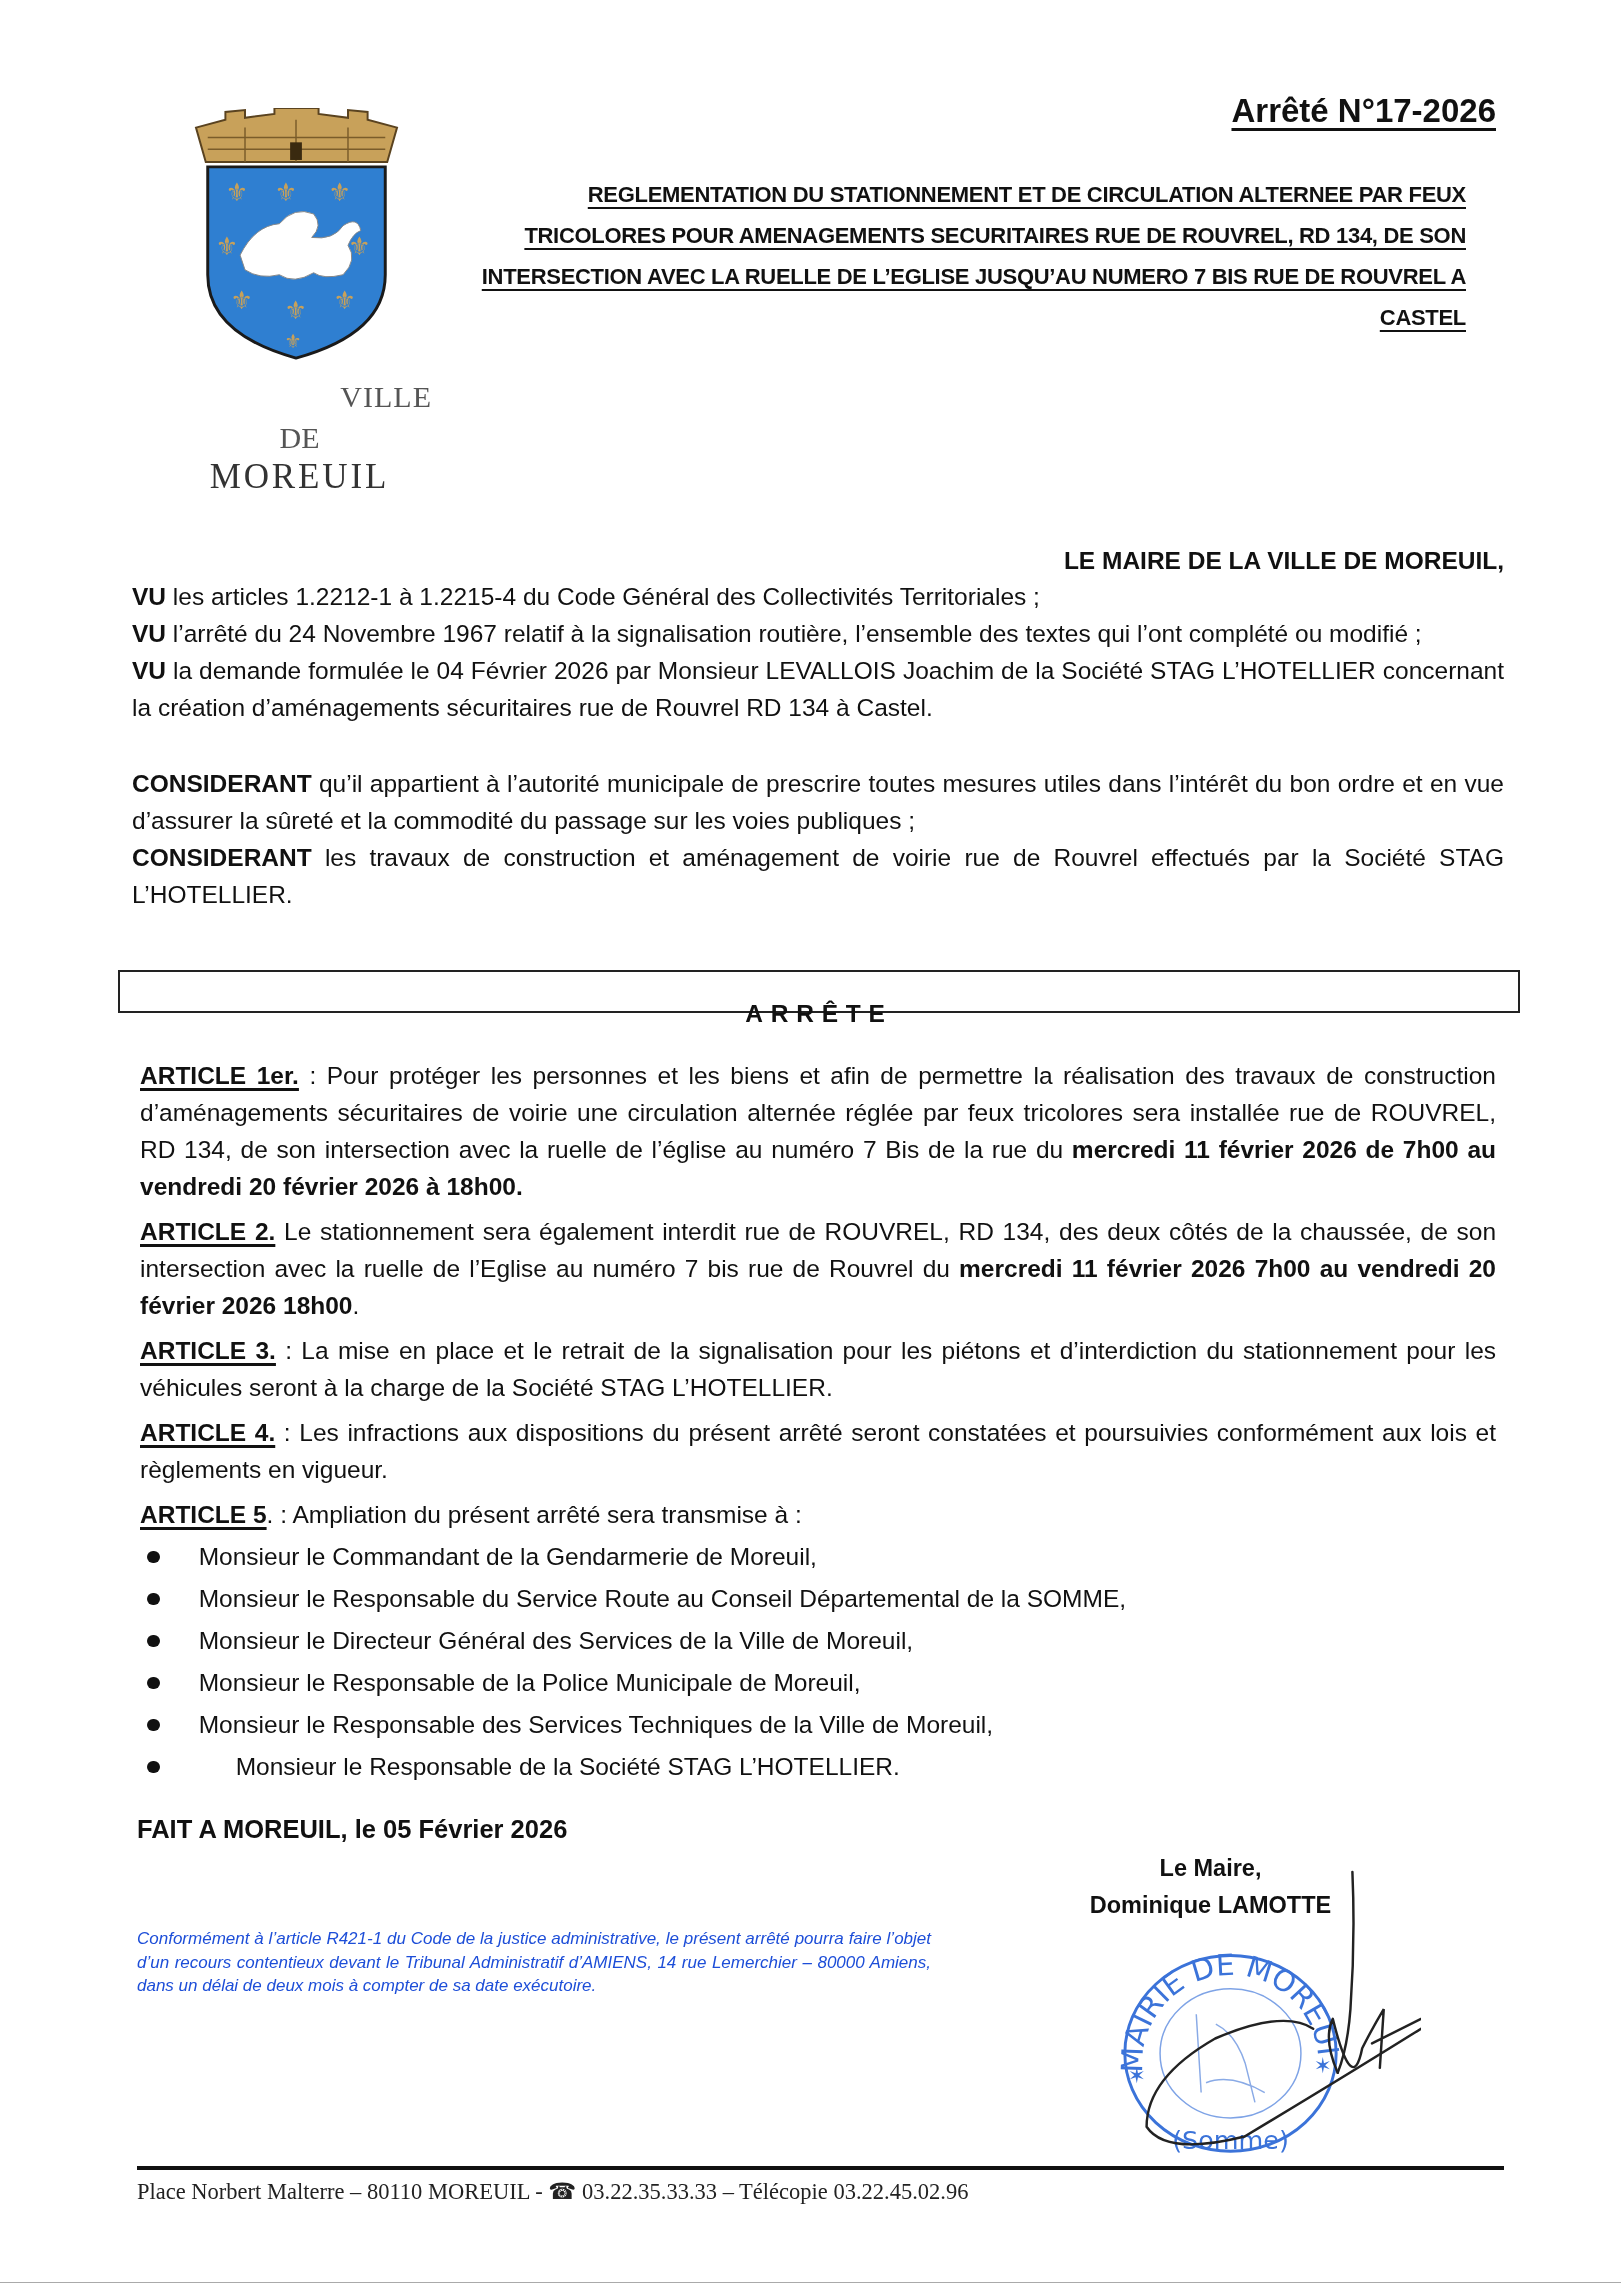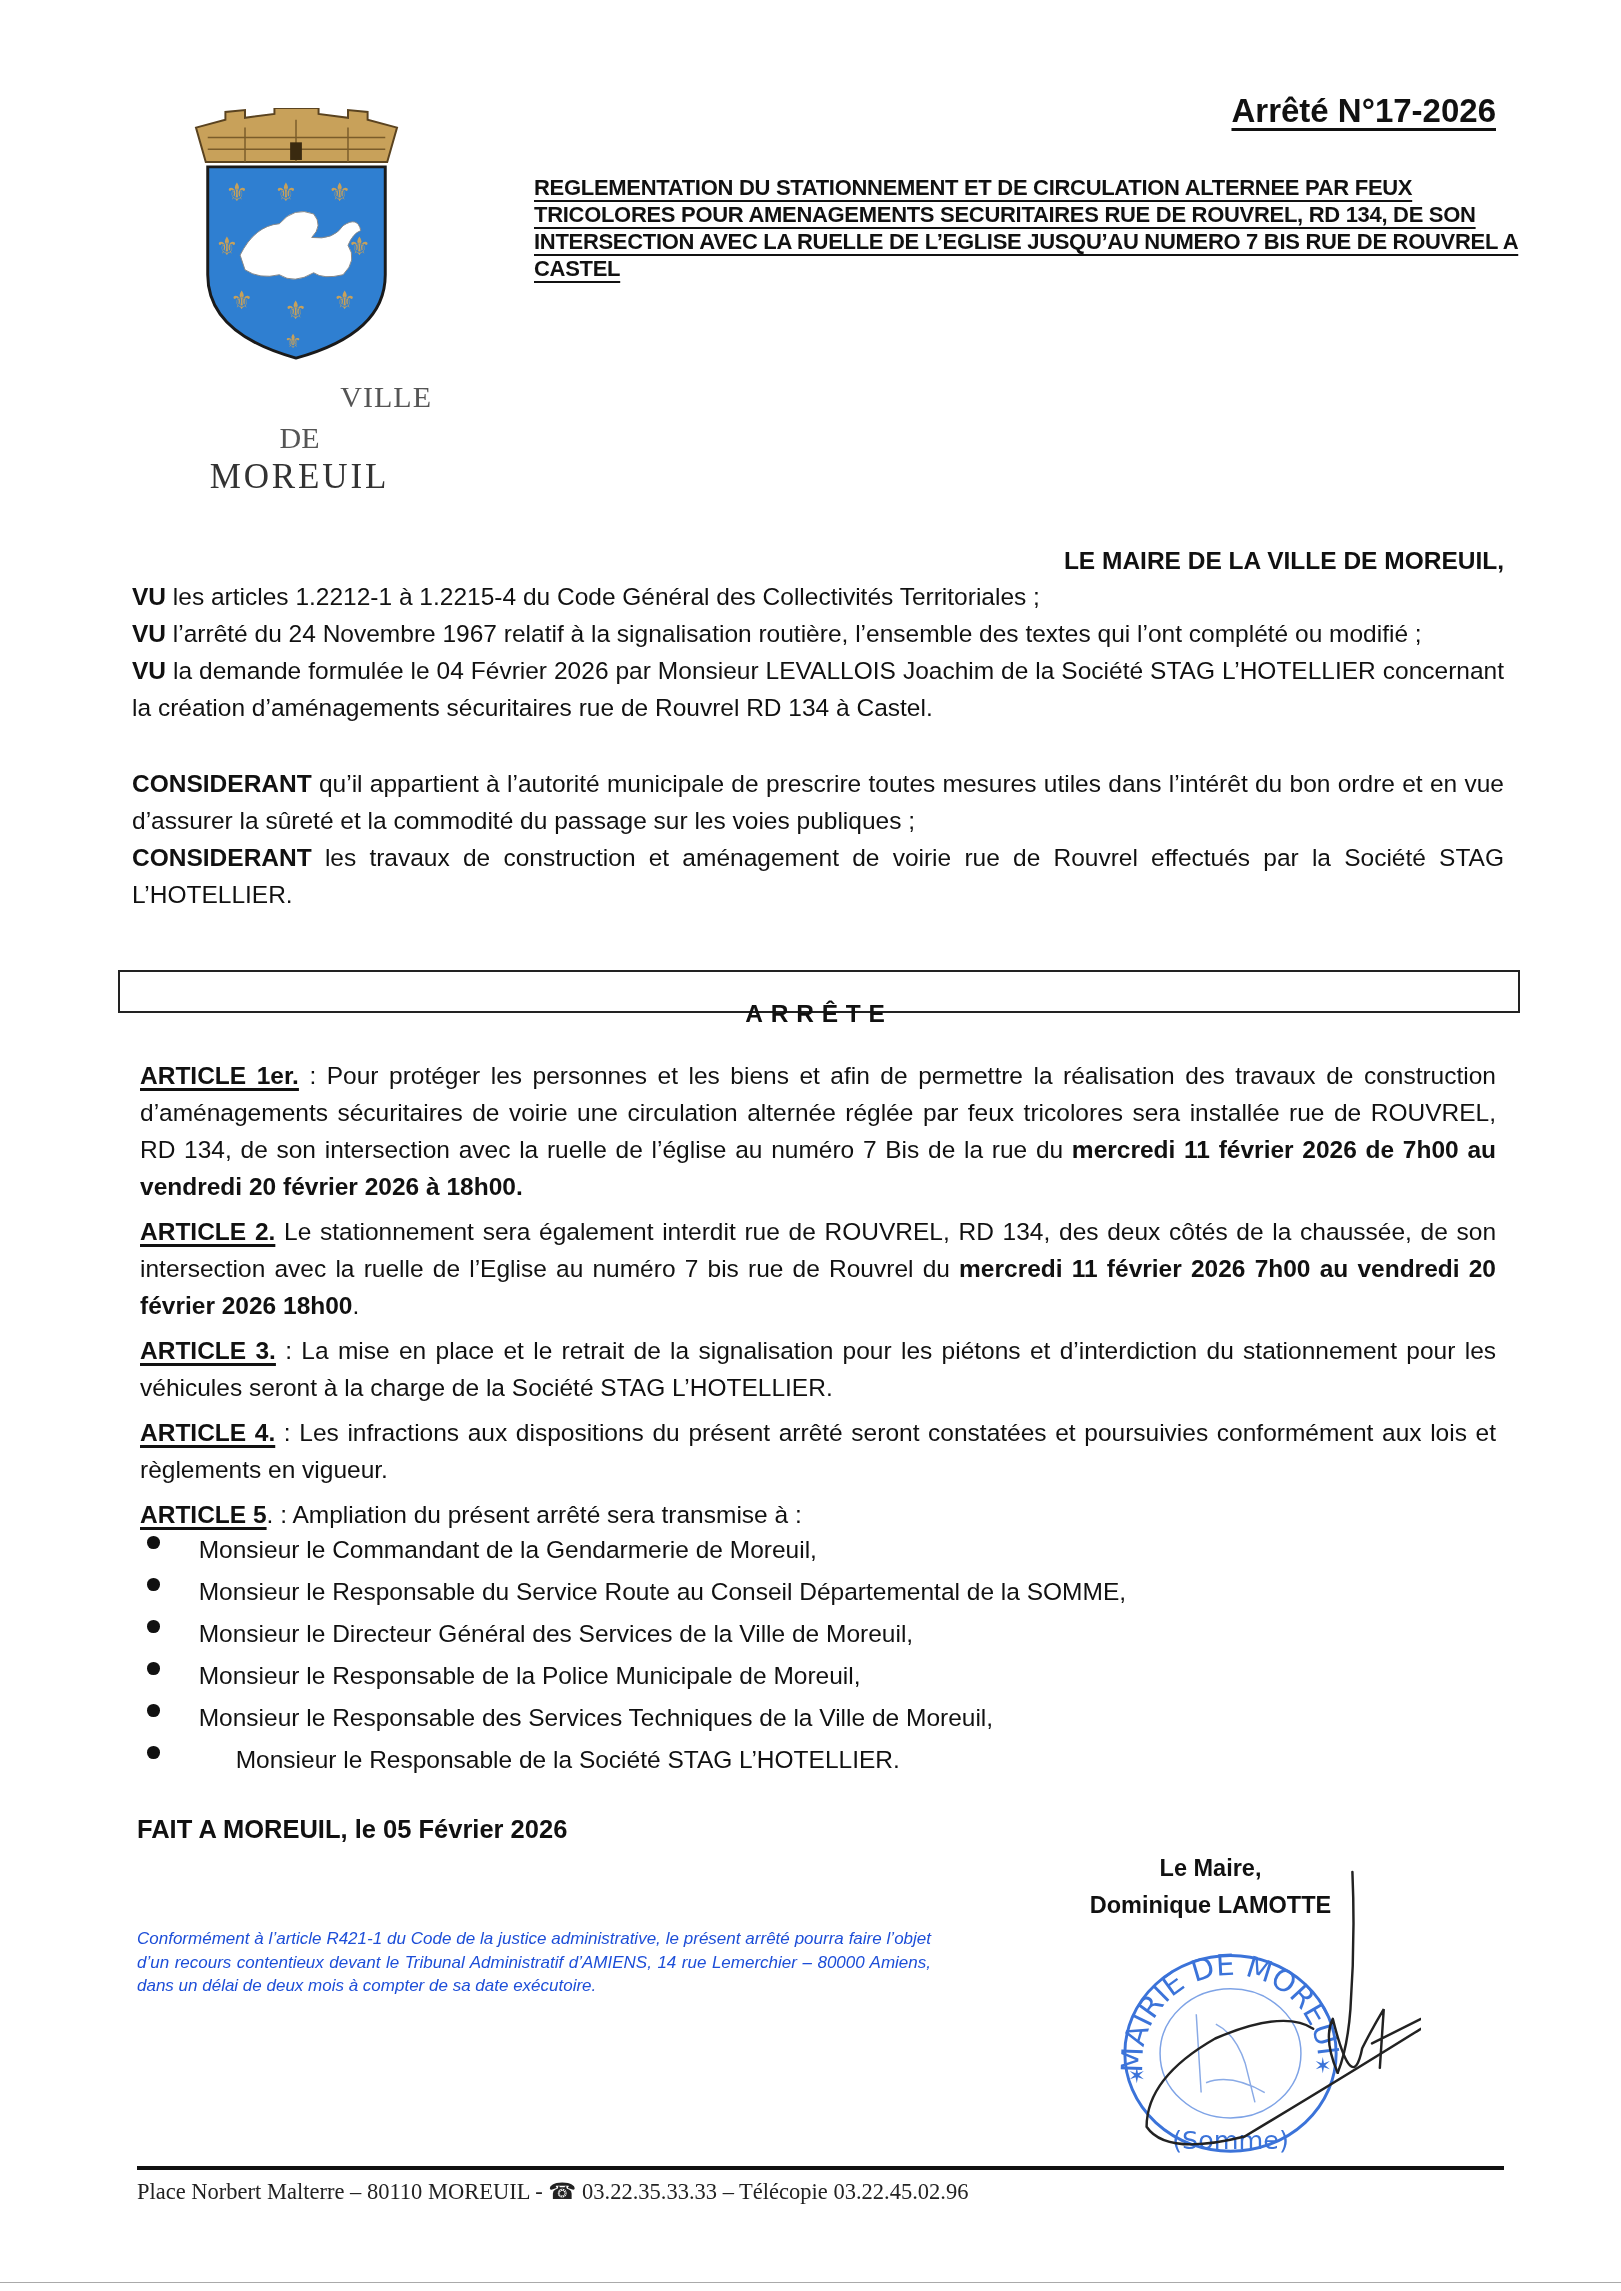--- a/index.html
+++ b/index.html
@@ -15,22 +15,22 @@
   #ville-1 { top: 380px; font-size: 30px; letter-spacing: 1px; text-align: right; }
   #ville-2 { top: 421px; font-size: 30px; }
   #ville-3 { top: 457px; font-size: 35px; color: #333; letter-spacing: 2.9px; }
 
   #arrete-num {
     right: 125px; top: 92px; font-size: 33px; font-weight: bold;
     text-decoration: underline; text-underline-offset: 5.9px; text-decoration-thickness: 2.9px;
     font-family: "Liberation Sans Narrow", "Liberation Sans", sans-serif;
   }
   #title {
-    left: 534px; top: 174px; width: 990px; text-align: left;
-    font-size: 22px; font-weight: bold; line-height: 27px;
+    left: 476px; top: 174px; width: 990px; text-align: right;
+    font-size: 22px; font-weight: bold; line-height: 41px;
     text-decoration: underline; text-underline-offset: 4.9px; text-decoration-thickness: 2px;
     letter-spacing: -0.3px;
   }
 
   
   .txt { left: 132px; width: 1372px; font-size: 24.5px; line-height: 37px; }
   .txt b { font-weight: bold; }
   #mayor { top: 542px; font-weight: bold; font-size: 24.5px; text-align: right; }
   #vu-block { top: 578px; text-align: justify; }
   #vu-block p { margin: 0; }
@@ -42,21 +42,21 @@
     border: 2px solid #222; box-sizing: border-box;
     display: flex; align-items: center; justify-content: center;
   }
   #arrete-label { font-size: 24.5px; font-weight: bold; letter-spacing: 7.8px; margin-top: 44px; }
 
   #articles { top: 1049px; text-align: justify; }
   #articles p { margin: 8px; }
   .art-label { font-weight: bold; text-decoration: underline; text-underline-offset: 3.9px; text-decoration-thickness: 2.9px; }
 
   #recipients { left: 147px; top: 1536px; width: 1274px; margin: 0; padding: 0; list-style: none; font-size: 24.5px; }
-  #recipients li { height: 42px; display: flex; }
+  #recipients li { height: 42px; display: flex; align-items: center; }
   .bullet { width: 12.7px; height: 12.7px; border-radius: 50%; background: #111; display: inline-block; margin-right: 39px; flex: none; }
   #recipients li.indent .rec-text { padding-left: 37px; }
 
   #fait { left: 137px; top: 1815px; font-size: 25.5px; font-weight: bold; }
   #legal {
     left: 137px; top: 1927px; width: 794px; font-size: 17px; line-height: 23.5px;
     font-style: italic; color: #1d4ed8; text-align: justify;
   }
 
   #signer-title { left: 980px; width: 461px; top: 1855px; text-align: center; font-size: 23.5px; font-weight: bold; }

